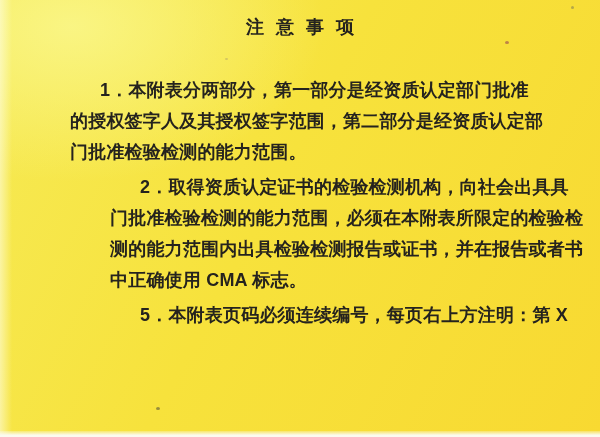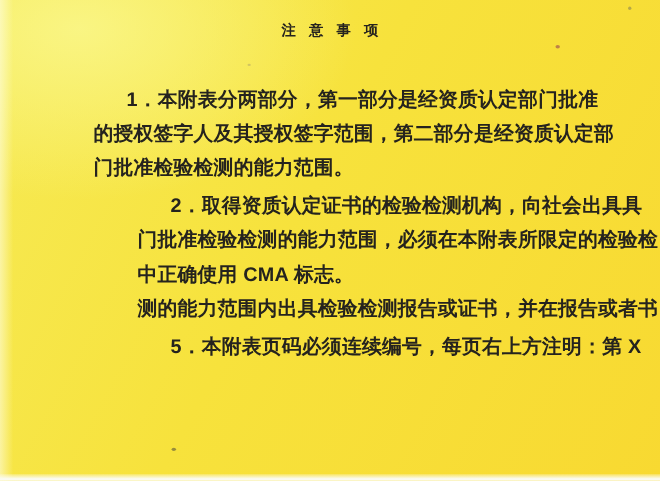--- a/index.html
+++ b/index.html
@@ -28,31 +28,31 @@
     width: 12px;
     background: linear-gradient(to right, rgba(255,255,236,0.55), rgba(255,255,236,0) 100%);
     pointer-events: none;
   }
   .title {
     position: absolute;
     top: 15px;
     left: 0;
     width: 600px;
     text-align: center;
-    font-size: 13px;
+    font-size: 18px;
     line-height: 25px;
     font-weight: bold;
     color: #25231e;
     letter-spacing: 12px;
     text-indent: 12px;
   }
   .content {
     position: absolute;
     top: 75px;
-    left: 85px;
+    left: 70px;
     width: 460px;
     color: #25231e;
     font-size: 18px;
     font-weight: bold;
   }
   .para {
     margin: 0;
   }
   .para + .para {
     margin-top: 4px;
@@ -95,22 +95,22 @@
 
     <div class="para">
       <div class="line indent">1．本附表分两部分，第一部分是经资质认定部门批准</div>
       <div class="line">的授权签字人及其授权签字范围，第二部分是经资质认定部</div>
       <div class="line">门批准检验检测的能力范围。</div>
     </div>
 
     <div class="para">
       <div class="line indent">2．取得资质认定证书的检验检测机构，向社会出具具</div>
       <div class="line">门批准检验检测的能力范围，必须在本附表所限定的检验检</div>
+      <div class="line">测的能力范围内出具检验检测报告或证书，并在报告或者书</div>
       <div class="line">中正确使用 CMA 标志。</div>
-      <div class="line">测的能力范围内出具检验检测报告或证书，并在报告或者书</div>
     </div>
 
 
     <div class="para">
       <div class="line indent">5．本附表页码必须连续编号，每页右上方注明：第 X</div>
     </div>
 
   </div>
 
   <div class="speck speck-1"></div>

